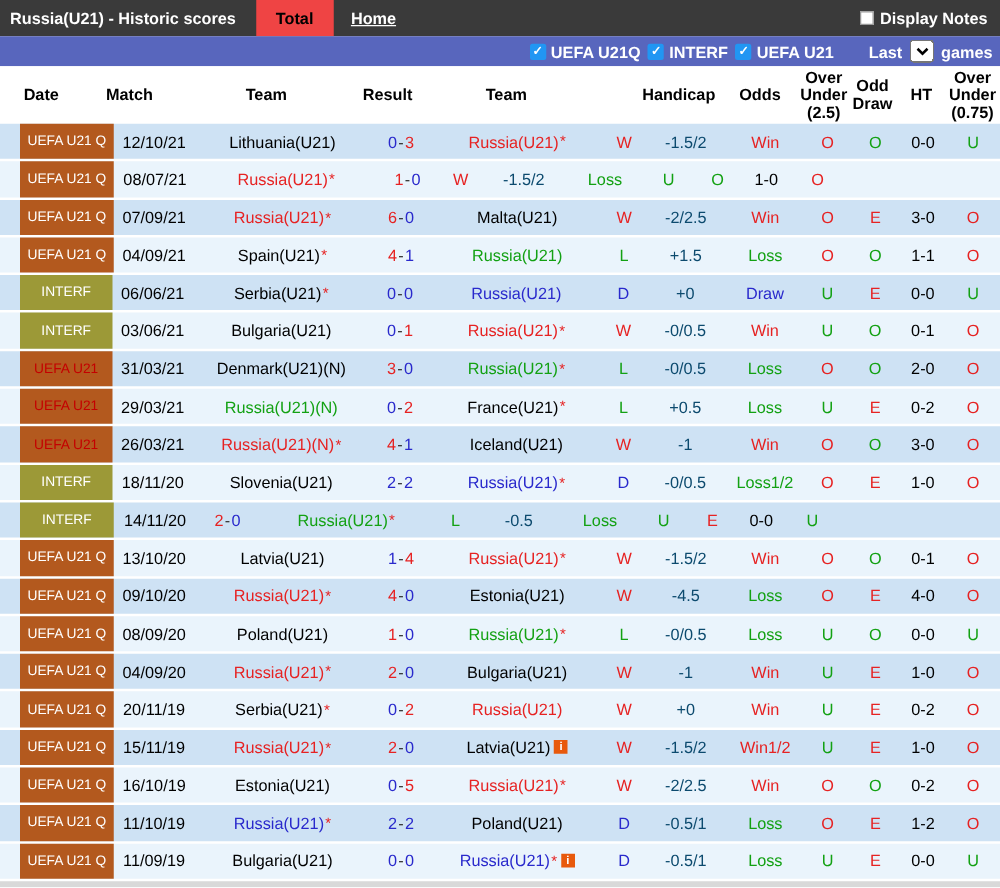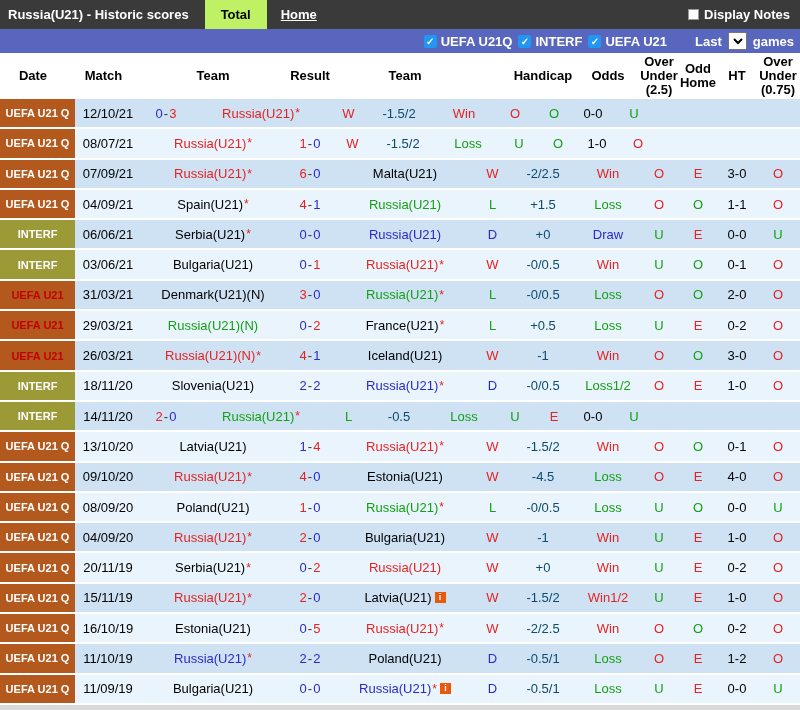--- a/index.html
+++ b/index.html
@@ -5,21 +5,21 @@
   * { margin:0; padding:0; box-sizing:border-box; }
   html,body { background:#fff; }
   body { font-family:"Liberation Sans", sans-serif; width:800px; }
   .app { width:800px; height:710px; background:#fff; display:flex; flex-direction:column; overflow:hidden; }
 
   
   .titlebar { height:29px; background:#3A3A3A; display:flex; align-items:stretch; color:#fff;
               font-size:13px; font-weight:bold; flex:0 0 auto; }
   .title { align-self:center; padding-left:8px; white-space:nowrap;text-align:center; }
   .tab { display:flex; align-items:center; padding:0 16px; cursor:pointer; }
-  .tab.active { background:#bef264; color:#000; margin-left:16px; }
+  .tab.active { background:#ef4444; color:#000; margin-left:16px; }
   .tab.link { text-decoration:underline; padding:0 6px; margin-left:8px; }
   .tb-right { margin-left:auto; display:flex; align-items:center; gap:5px; padding-right:10px; }
   .cb-empty { width:11px; height:11px; background:#fff; border:1px solid #999; display:inline-block; }
 
   
   .filterbar { height:24px; background:#5866BD; display:flex; align-items:center; justify-content:flex-end;
                gap:6px; padding-right:6px; color:#fff; font-size:13px; font-weight:bold; flex:0 0 auto; }
   .filter-item { display:flex; align-items:center; gap:4px; }
   .cb-blue { width:13px; height:13px; background:#2196F3; border-radius:2px; color:#fff; font-size:10px;
              line-height:13px; text-align:center; font-weight:bold; display:inline-block; }
@@ -32,21 +32,21 @@
   .c0{width:75px}.c1{width:66px}.c2{width:144px}.c3{width:50px}.c4{width:140px}.c5{width:35px}
   .c6{width:66px}.c7{width:64px}.c8{width:38px}.c9{width:40px}.c10{width:38px}.c11{width:44px}
   .hcell.c3 span { display:inline-block; width:40px; word-break:break-all; }
 
   .tbody { flex:1 1 auto; display:flex; flex-direction:column; }
   .row { display:flex; height:28.3px; margin-bottom:2px; flex:0 0 auto; }
   .row:nth-child(odd)  { background:#CEE2F4; }
   .row:nth-child(even) { background:#EAF4FC; }
   .cell { display:flex; align-items:center; justify-content:center; font-size:13px; color:#000;
           white-space:nowrap; }
-  .badge-cell { font-size:11px; font-weight:bold; line-height:12px; text-align:center; padding:0 9px; }
+  .badge-cell { font-size:11px; font-weight:normal; line-height:12px; text-align:center; padding:0 9px;margin-left:16px; }
   .badge-q, .badge-uefa { background:#B3591E; }
   .badge-interf { background:#9C9937; }
   .badge-q, .badge-interf { color:#fff; }
   .badge-uefa { color:#C40000; }
 
   .t-red   { color:#E62222; }
   .t-green { color:#13A113; }
   .t-blue  { color:#2929CC; }
   .t-black { color:#000; }
   .star { color:#E62222; font-size:12px; margin-left:1px; }
@@ -101,31 +101,35 @@
     <div class="hcell c0">Match</div>
     <div class="hcell c2">Team</div>
     <div class="hcell c3">
         <span>Result</span>
       </div>
     <div class="hcell c4">Team</div>
     <div class="hcell c5"></div>
     <div class="hcell c6">Handicap</div>
     <div class="hcell c7">Odds</div>
     <div class="hcell c8">Over Under (2.5)</div>
-    <div class="hcell c9">Odd Home</div>
+    <div class="hcell c9">Odd Draw</div>
     <div class="hcell c10">HT</div>
     <div class="hcell c11">Over Under (0.75)</div>
   </div>
 
   <div class="tbody">
   <div class="row">
     <div class="cell c0 badge-cell badge-q">
       <span>UEFA U21 Q</span>
     </div>
     <div class="cell c1">12/10/21</div>
+    <div class="cell c2">
+      <span class="t-black">Lithuania(U21)</span>
+
+    </div>
     <div class="cell c3">
       <span class="t-blue">0</span>
           <span class="dash">-</span>
           <span class="t-red">3</span>
     </div>
     <div class="cell c4">
       <span class="t-red">Russia(U21)</span>
           <span class="star">*</span>
 
     </div>

